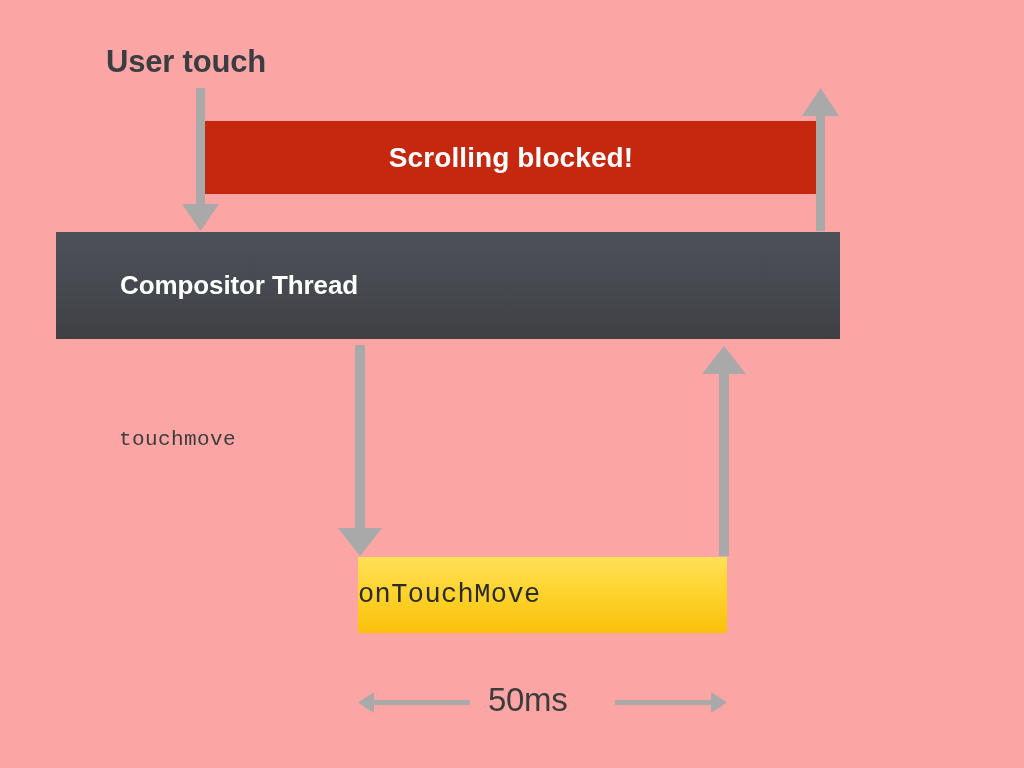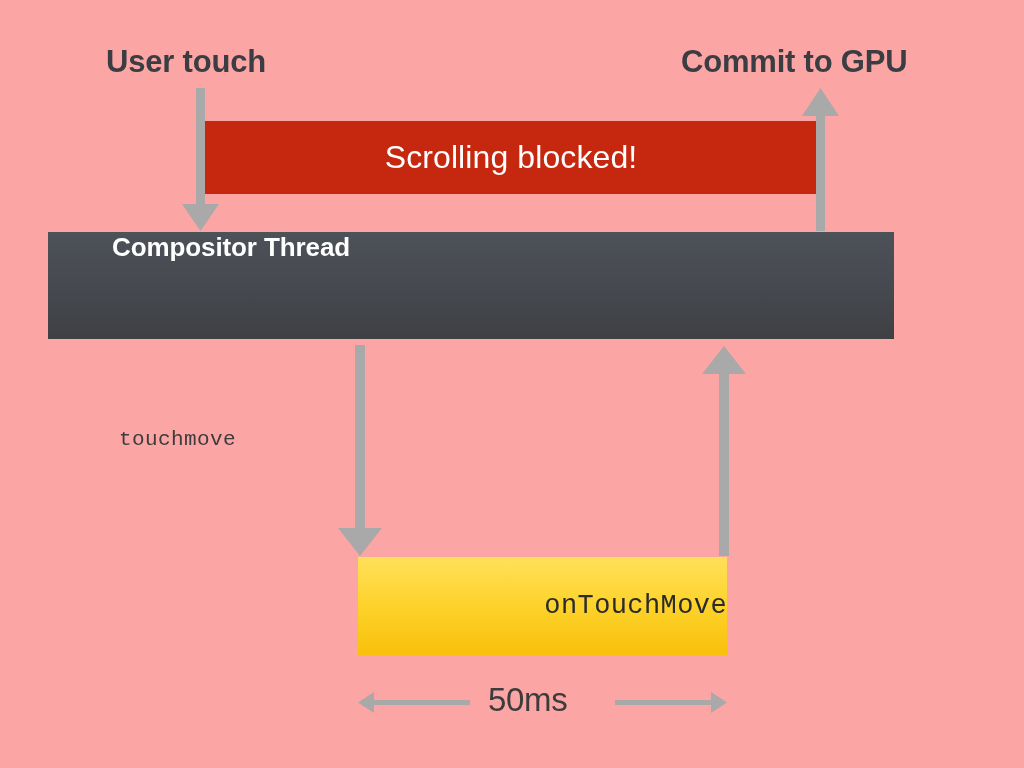--- a/index.html
+++ b/index.html
@@ -36,33 +36,33 @@
     top: 121px;
     width: 612px;
     height: 73px;
     background: #c5270f;
     display: flex;
     align-items: center;
     justify-content: center;
   }
   #blocked-bar-label {
     font-family: "Liberation Sans", sans-serif;
-    font-weight: normal;
-    font-size: 32px;
+    font-weight: bold;
+    font-size: 28px;
     color: #ffffff;
     letter-spacing: 0.1px;
   }
 
   
   .lane {
     position: absolute;
-    left: 48px;
-    width: 846px;
+    left: 56px;
+    width: 784px;
     display: flex;
-    align-items: flex-start;
+    align-items: center;
   }
   #compositor-lane {
     top: 232px;
     height: 107px;
     background: linear-gradient(to bottom, #4d5158 0%, #474a50 45%, #3e4044 100%);
   }
   #compositor-lane-label {
     margin-left: 64px;
     font-family: "Liberation Sans", sans-serif;
     font-weight: bold;
@@ -83,25 +83,25 @@
     color: #3a3d42;
     letter-spacing: -0.1px;
     position: relative;
     z-index: 2;
   }
   #ontouchmove-block {
     position: absolute;
     left: 358px;
     top: 557px;
     width: 369px;
-    height: 98px;
+    height: 76px;
     background: linear-gradient(to bottom, #ffe05a 0%, #fdd32c 48%, #f9c00b 100%);
     display: flex;
     align-items: center;
-    justify-content: flex-end;
+    justify-content: flex-start;
   }
   #ontouchmove-label {
     font-family: "Liberation Mono", monospace;
     font-size: 27px;
     color: #2b2b2b;
     letter-spacing: 0.4px;
   }
 
   
   #touchmove-label {
@@ -136,21 +136,20 @@
     pointer-events: none;
   }
 </style>
 </head>
 <body>
 
 <div id="stage">
 
   <div class="top-label" id="user-touch-label">User touch</div>
 
-  <div class="top-label" id="commit-gpu-label">Commit to GPU</div>
 
   <div id="blocked-bar">
     <span id="blocked-bar-label">Scrolling blocked!</span>
   </div>
 
   <div class="lane" id="compositor-lane">
     <span id="compositor-lane-label">Compositor Thread</span>
   </div>
 
   <div id="touchmove-label">touchmove</div>

